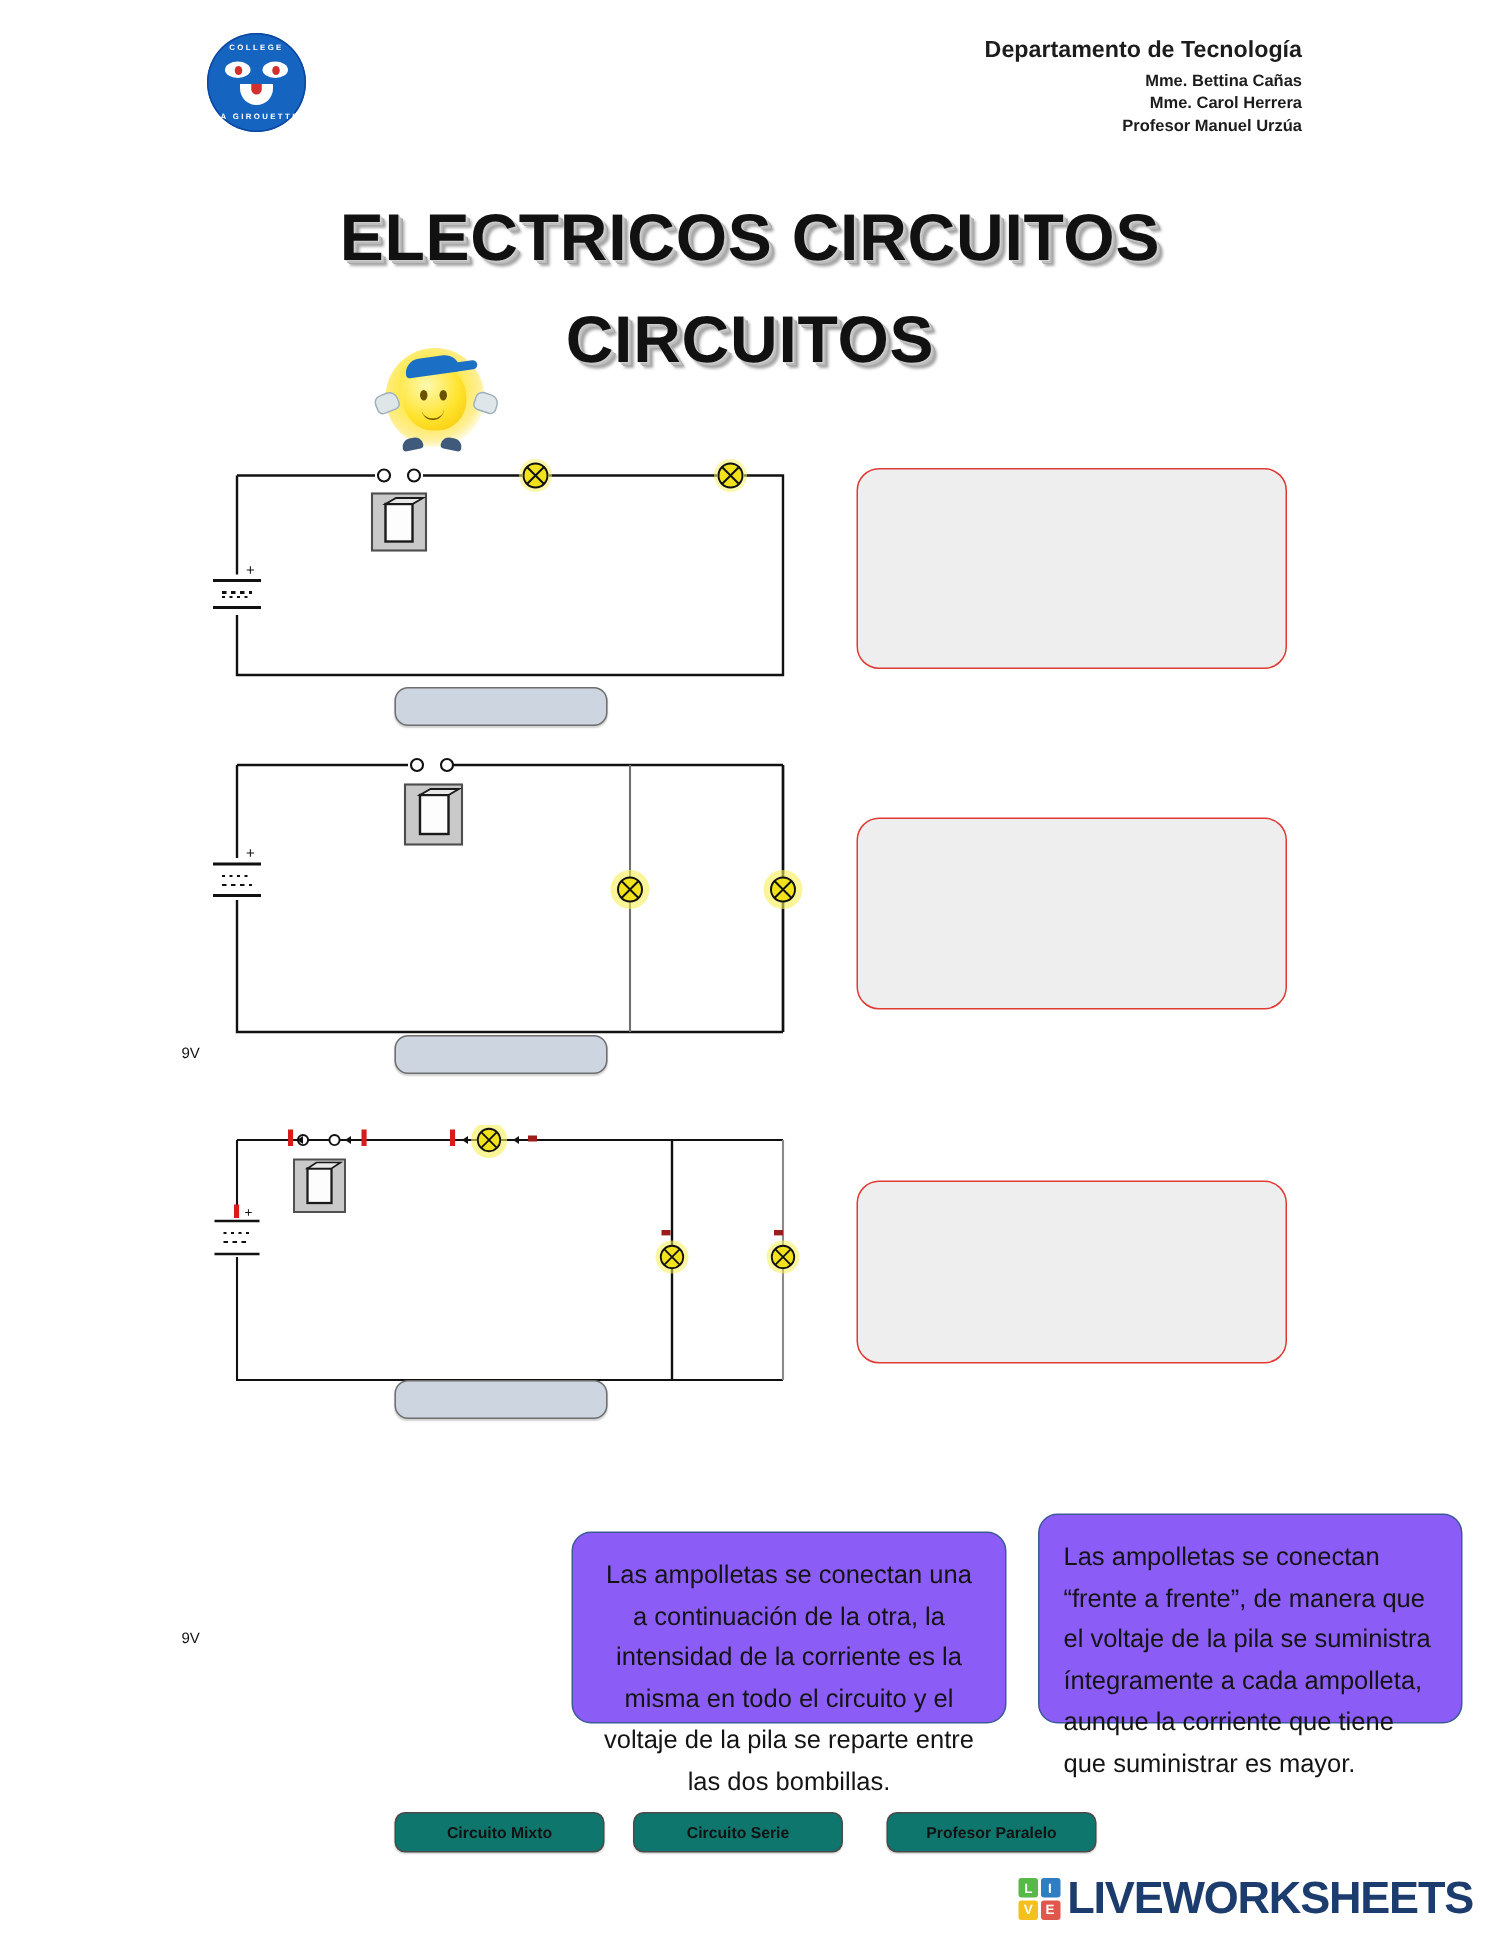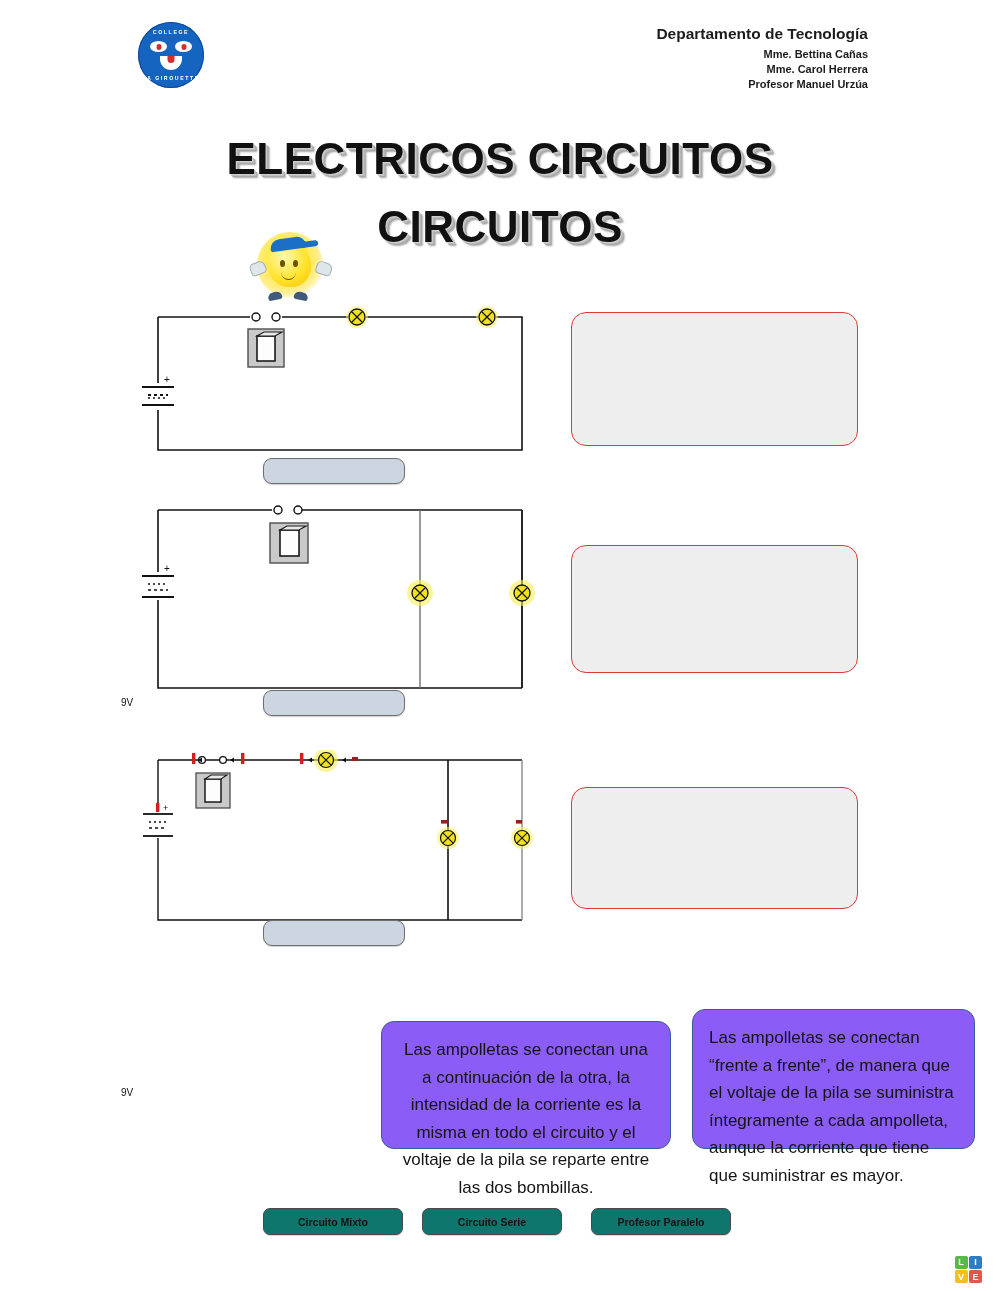--- a/index.html
+++ b/index.html
@@ -498,15 +498,16 @@
     <span>Profesor Paralelo</span>
   </div>
 
   <div class="lw-logo">
     <div class="lw-grid">
       <div class="lw-cell c1">L</div>
       <div class="lw-cell c2">I</div>
       <div class="lw-cell c3">V</div>
       <div class="lw-cell c4">E</div>
     </div>
+    <div class="lw-word">LIVEWORKSHEETS</div>
   </div>
 
 </div>
 
 </body></html>

